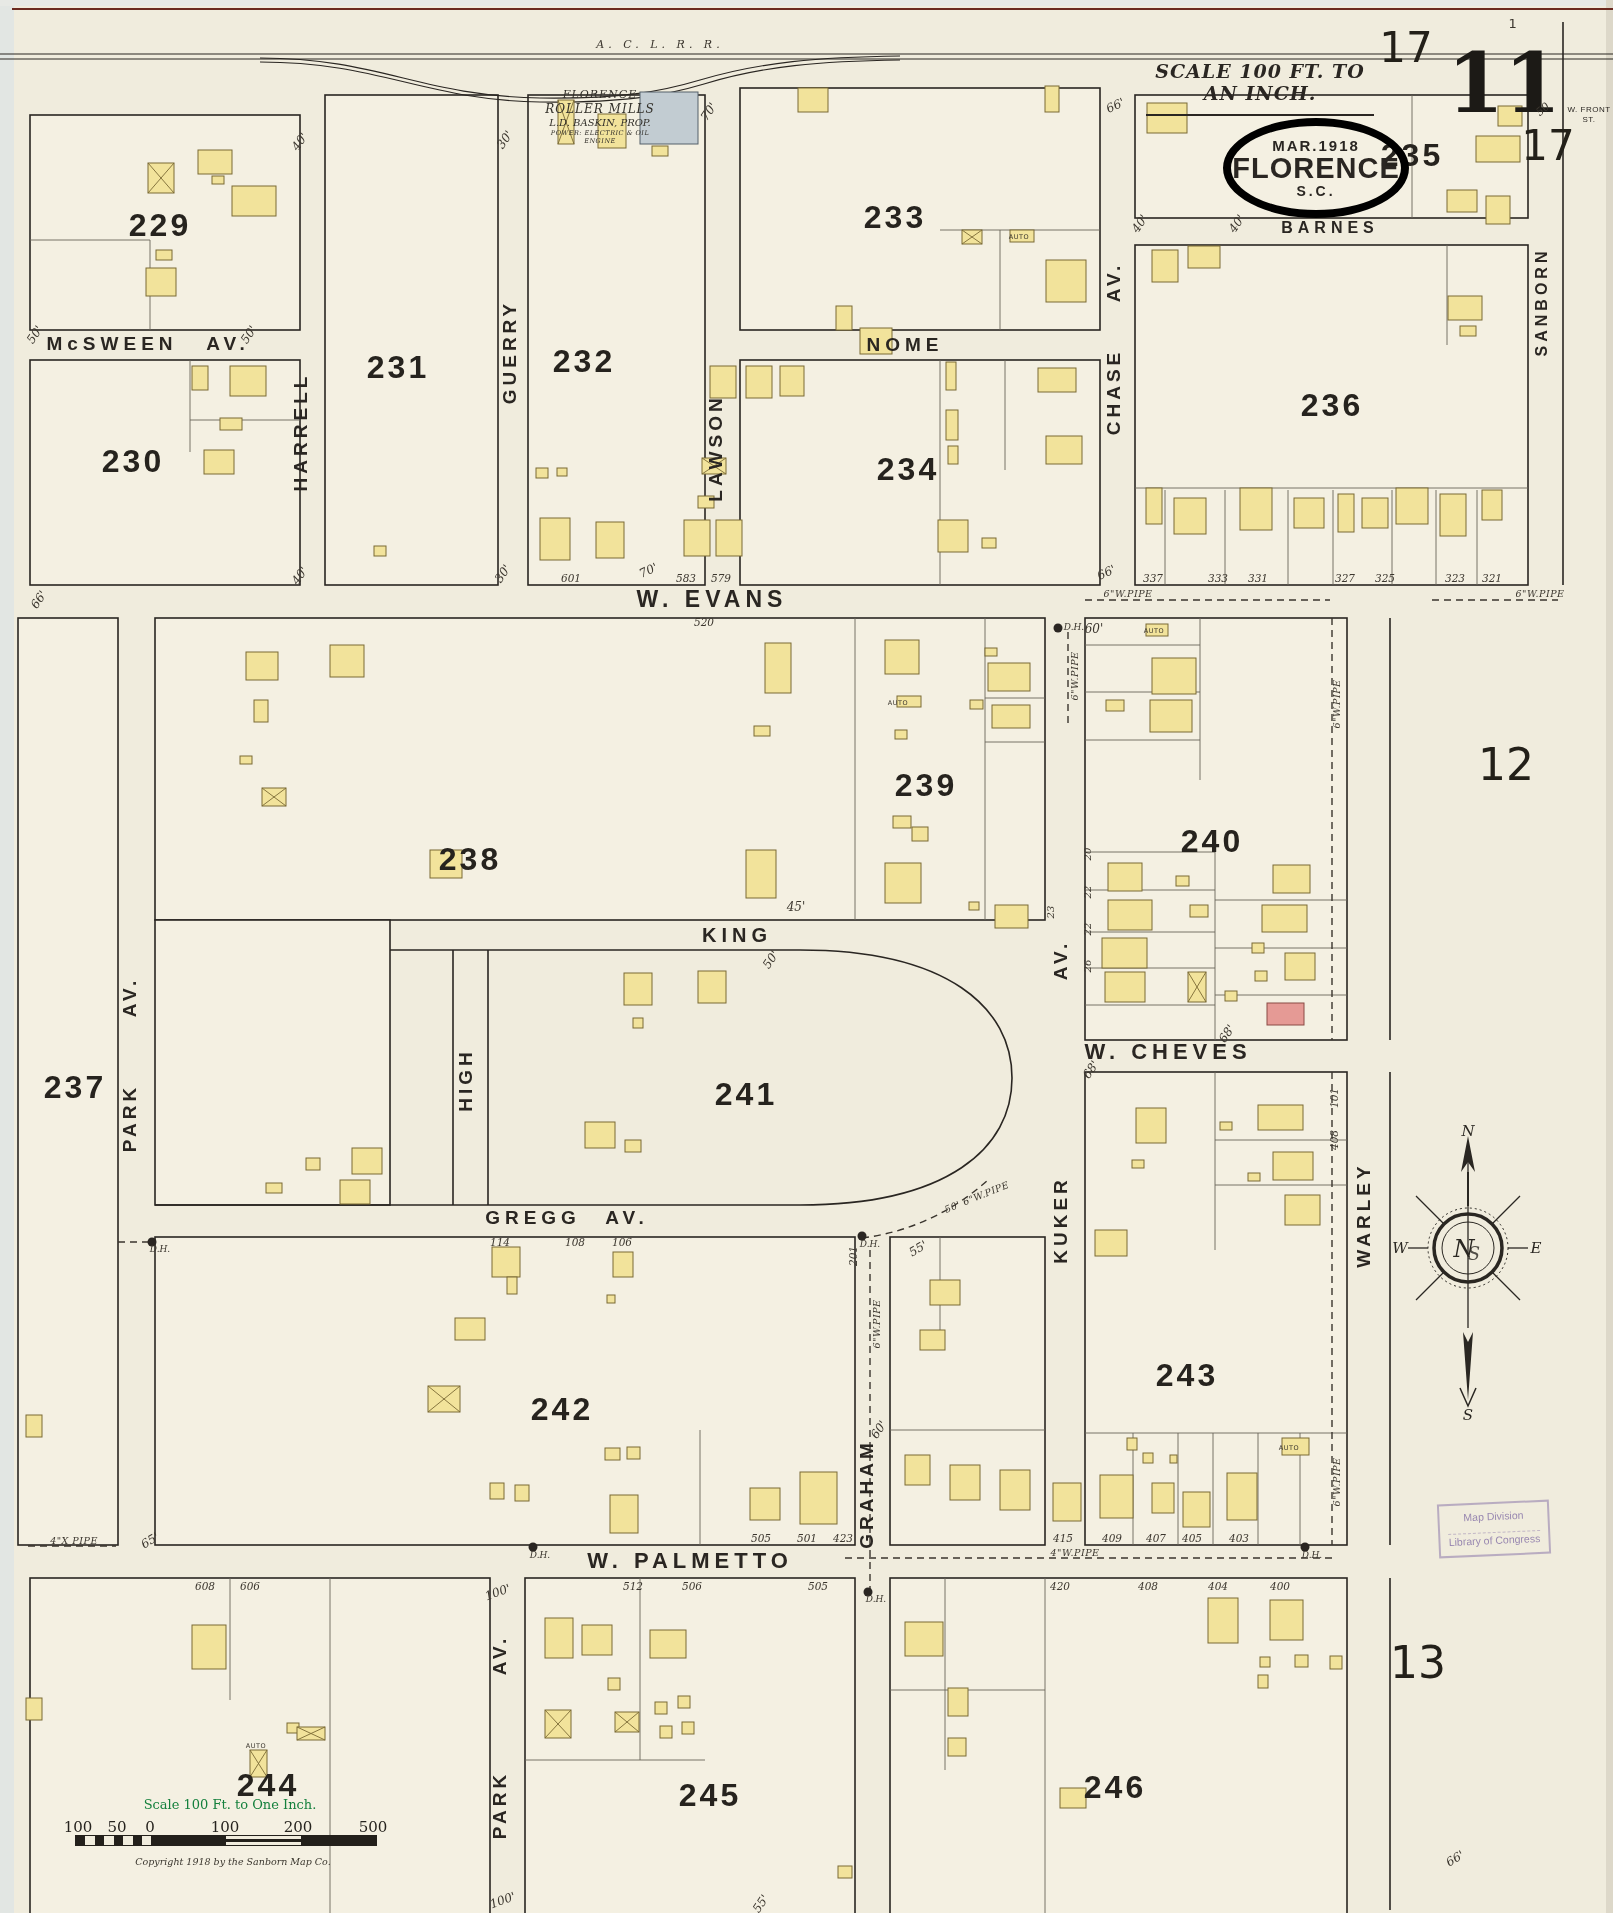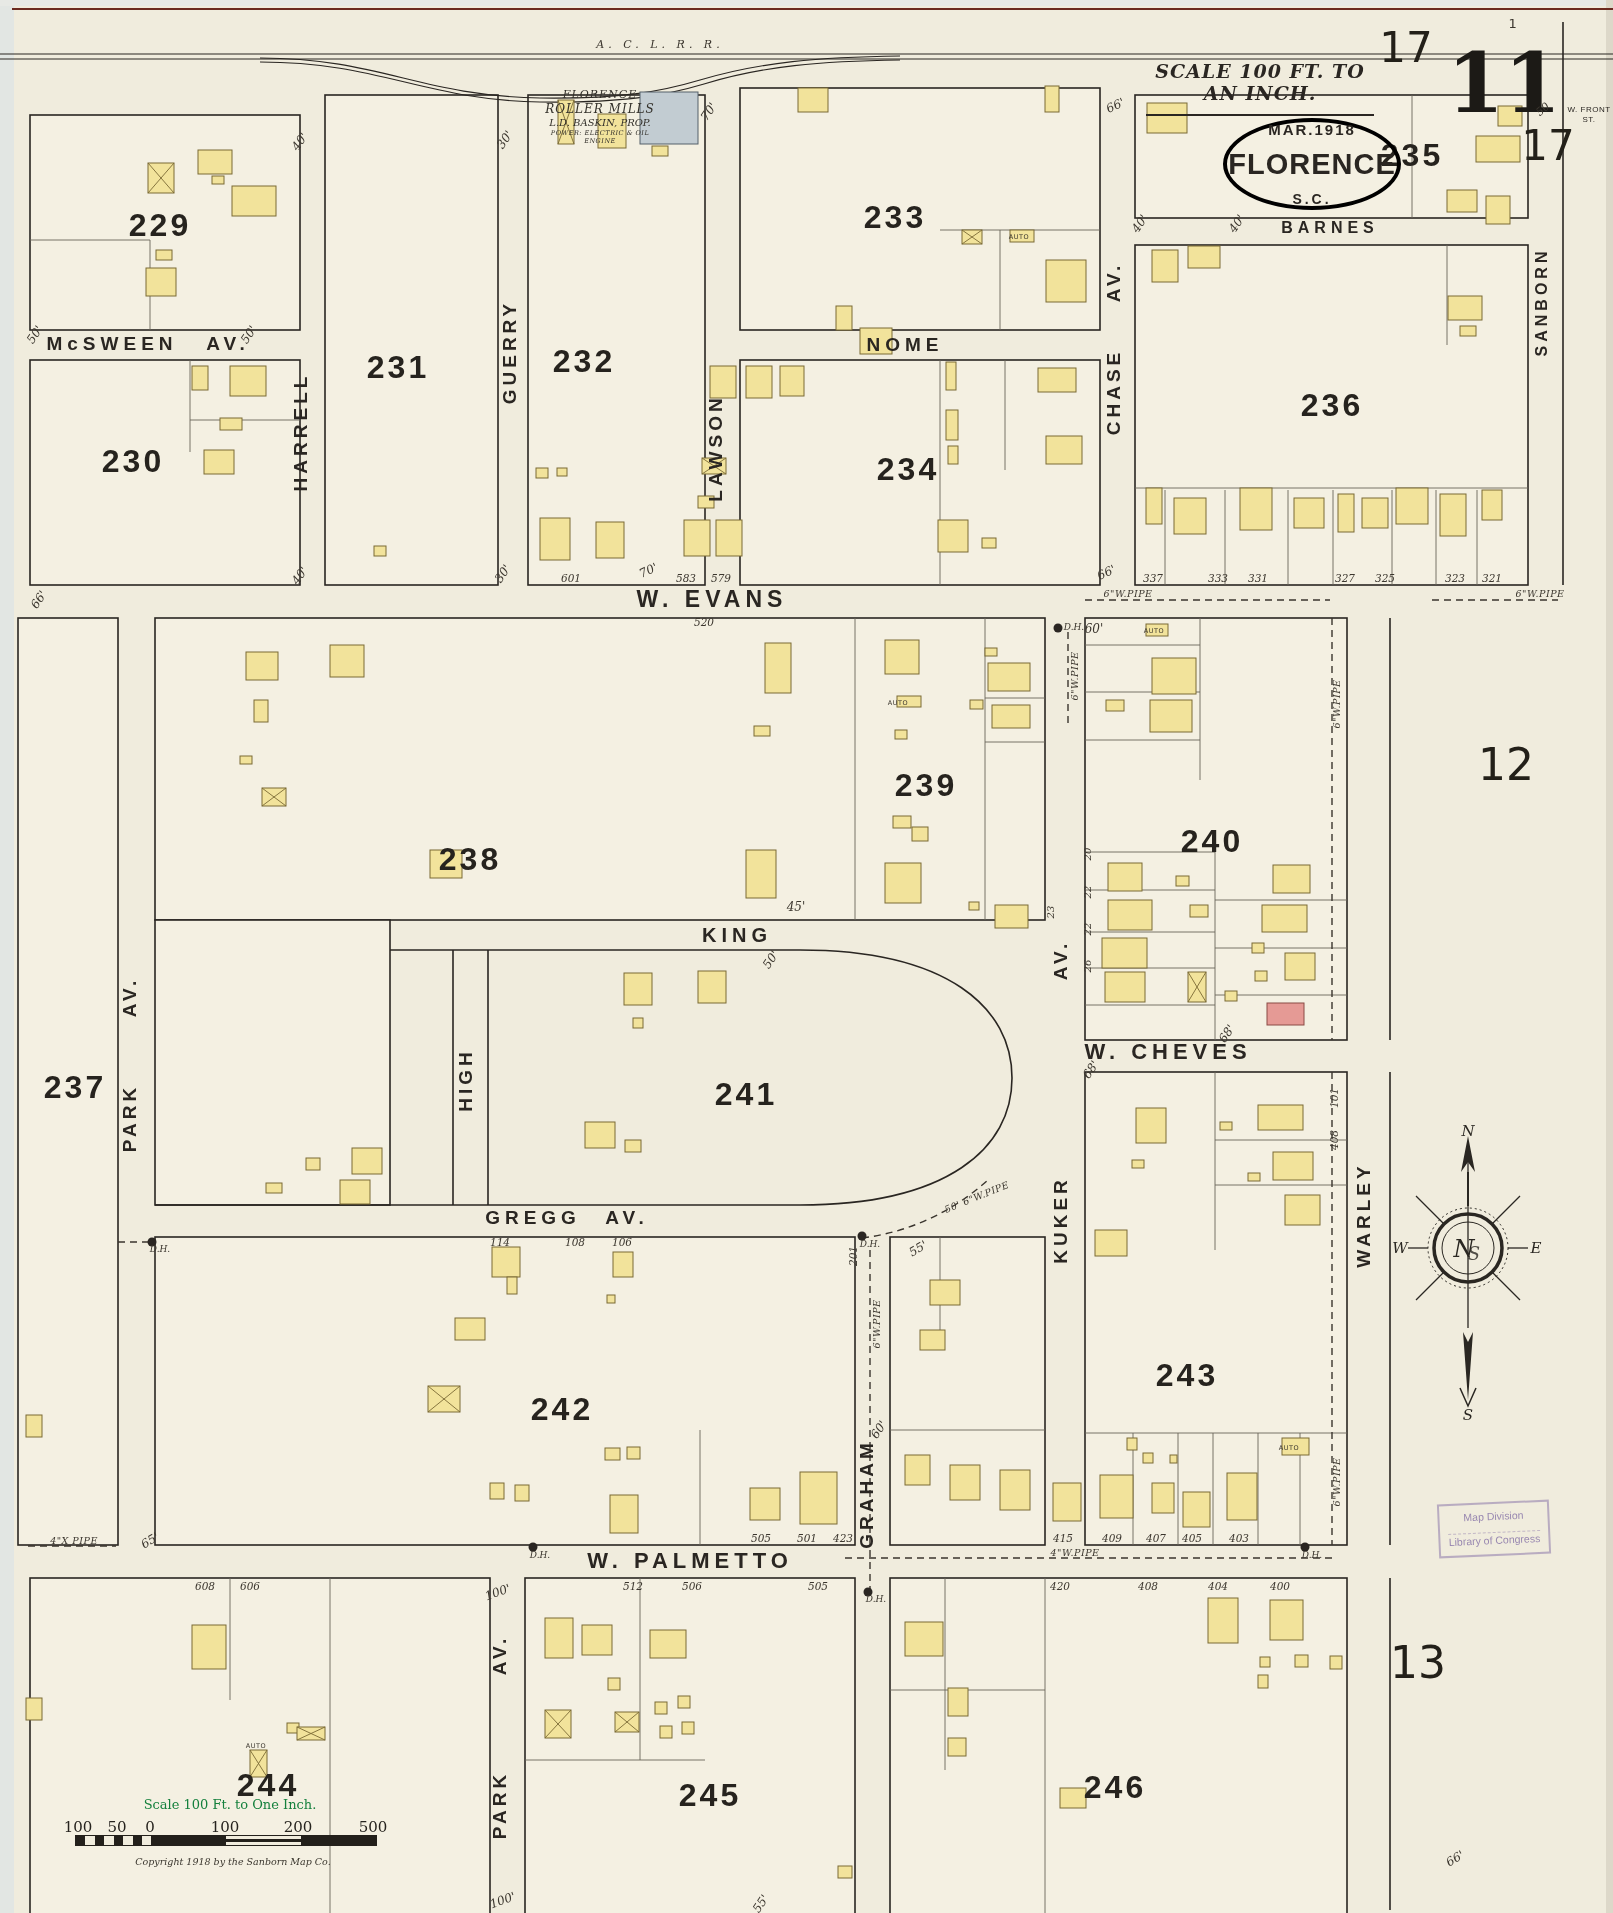--- a/index.html
+++ b/index.html
@@ -4,22 +4,22 @@
 <style>
   html,body{margin:0;padding:0;background:#e9e6da;}
   #sheet{position:relative;width:1613px;height:1913px;background:#f0ecdd;overflow:hidden;
          font-family:"Liberation Sans",sans-serif;color:#2a2622;}
   .edge-left{position:absolute;left:0;top:0;width:14px;height:100%;background:#e2e6e3;}
   .edge-top{position:absolute;left:0;top:0;width:100%;height:6px;background:#e7e9e5;}
   .edge-right{position:absolute;right:0;top:0;width:7px;height:100%;background:#ddd8c9;}
   .border-top{position:absolute;left:12px;top:8px;width:1601px;height:0;border-top:2.5px solid #6b2a20;}
   #map-svg{position:absolute;left:0;top:0;}
   
-  .oval{position:absolute;left:1223px;top:118px;width:170px;height:84px;border:4px solid #000000;
-        border-radius:50%;display:flex;flex-direction:column;align-items:center;justify-content:space-between;
+  .oval{position:absolute;left:1223px;top:118px;width:170px;height:84px;border:8px solid #000000;
+        border-radius:50%;display:flex;flex-direction:column;align-items:center;justify-content:center;
         background:transparent;line-height:1;}
   .oval .date{font-size:15px;letter-spacing:2px;font-weight:600;}
   .oval .city{font-size:29px;font-weight:700;letter-spacing:1px;margin:1px 0;}
   .oval .state{font-size:14px;letter-spacing:3px;font-weight:600;}
   
   .scale-note{position:absolute;left:1146px;top:60px;width:228px;text-align:center;
         font-family:"DejaVu Serif",serif;font-style:italic;font-weight:700;font-size:19px;
         border-bottom:2px solid #2a2622;padding-bottom:10px;letter-spacing:1px;}
   
   .mill-label{position:absolute;left:534px;top:88px;width:132px;text-align:center;

